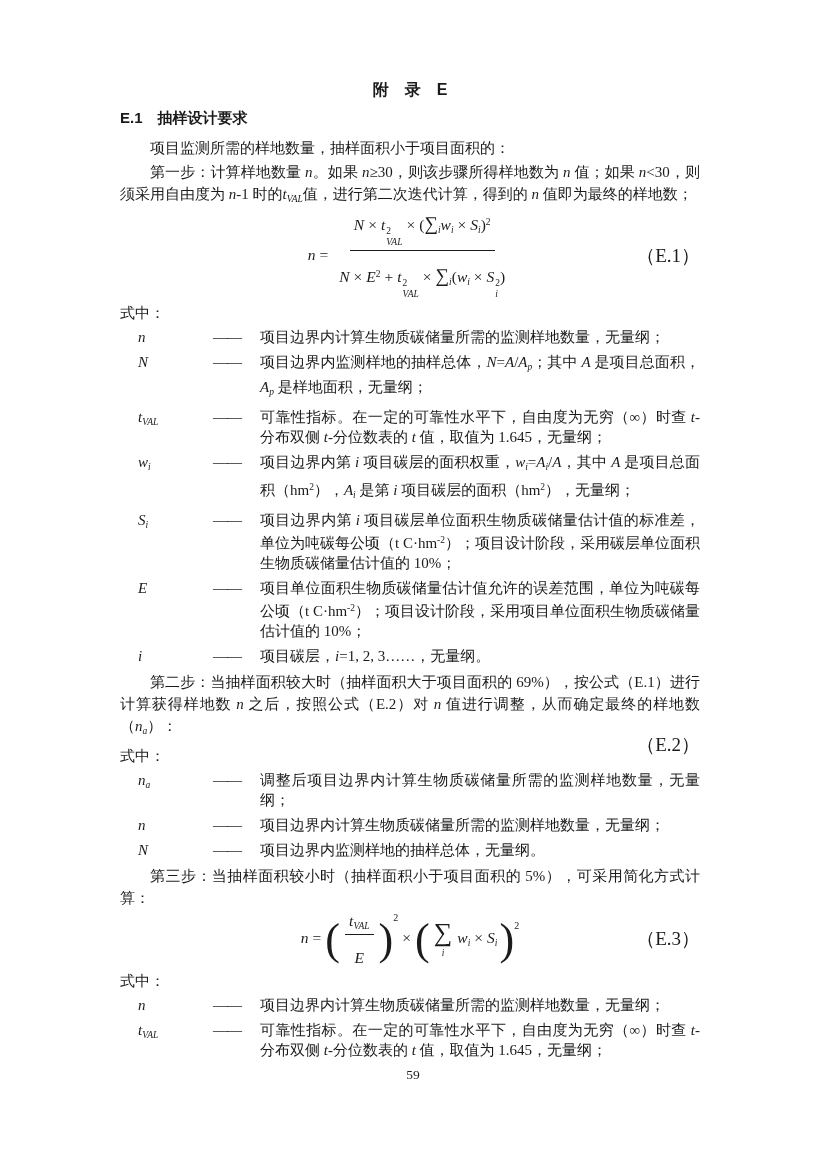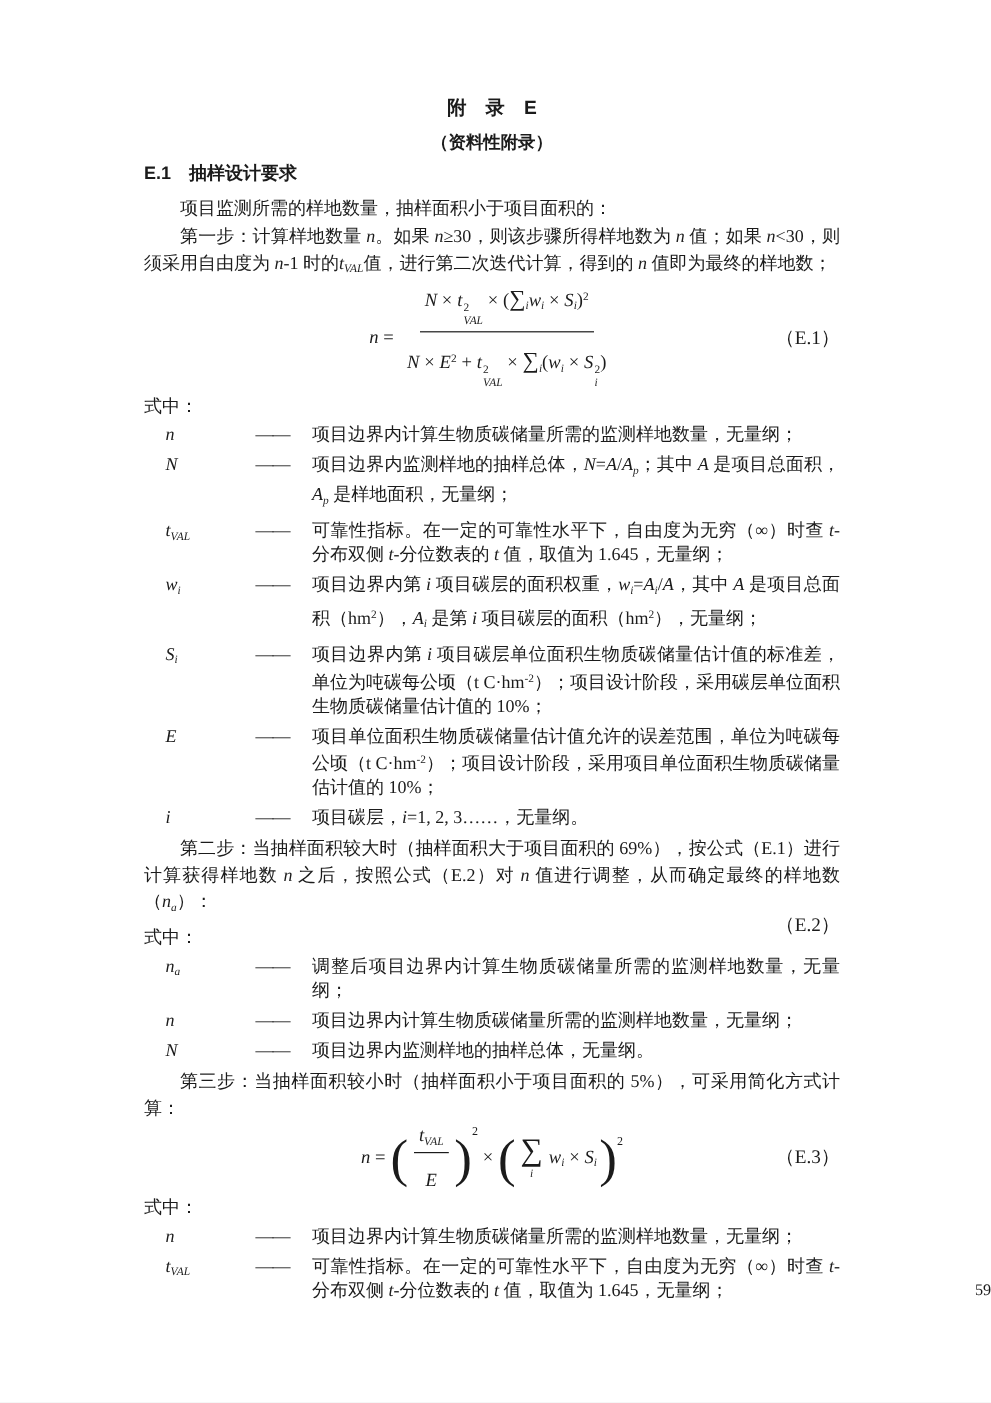--- a/index.html
+++ b/index.html
@@ -16,27 +16,27 @@
     overflow:hidden;
   }
   .t1 { font-family:"Liberation Sans","DejaVu Sans",sans-serif; font-weight:bold; font-size:16px; text-align:center; margin-bottom:8px; }
   .t2 { font-family:"Liberation Sans","DejaVu Sans",sans-serif; font-weight:bold; font-size:14.5px; text-align:center; margin-bottom:7px; }
   .t3 { font-family:"Liberation Sans","DejaVu Sans",sans-serif; font-weight:bold; font-size:15.5px; text-align:center; margin-bottom:14px; }
   .sec-h { font-family:"Liberation Sans","DejaVu Sans",sans-serif; font-weight:bold; font-size:15px; margin-bottom:9px; }
   .para { line-height:22px; text-align:justify; text-indent:2em; margin:0 0 2px 0; }
   .where { text-indent:0; margin:0 0 3px 0; }
   .formula-row { position:relative; text-align:center; margin:3px 0; }
   .formula { display:inline-block; font-size:15.5px; }
-  .formula-label { position:absolute; right:0; top:50%; transform:translateY(-50%); font-size:16px; }
+  .formula-label { position:absolute; right:0; top:50%; transform:translateY(-50%); font-size:19px; }
   .def-list { margin-bottom:3px; }
   .def-row { display:flex; line-height:20px; margin-bottom:5px; padding-left:18px; }
   .def-sym { width:75px; flex:none; font-style:normal; }
   .def-dash { width:47px; flex:none; letter-spacing:-1px; }
   .def-desc { flex:1; text-align:justify; }
-  .page-num { position:absolute; left:0; right:0; bottom:86px; text-align:right; font-size:13.5px; }
+  .page-num { position:absolute; left:0; right:0; bottom:86px; text-align:center; font-size:13.5px; }
   
   .mv { font-style:italic; }
   .mt { font-style:normal; }
   .mo { margin:0 4px; font-style:normal; }
   .msup, .msup-solo { font-size:9.5px; vertical-align:0.55em; font-style:normal; }
   .msub { font-size:9.5px; vertical-align:-0.3em; font-style:italic; letter-spacing:0; }
   .msupsub { display:inline-flex; flex-direction:column; align-items:flex-start; font-size:9.5px; line-height:1.1; vertical-align:-0.45em; margin-left:1px; }
   .mss-sup { font-style:normal; }
   .mss-sub { font-style:italic; }
   .mfrac { display:inline-flex; flex-direction:column; align-items:center; vertical-align:middle; margin:0 3px; text-align:center;gap:11px; }
@@ -50,21 +50,20 @@
   .msigma-big { font-size:26px; font-style:normal; }
   .msumidx { font-size:9.5px; font-style:italic; margin-top:3px; }
   .msigma-inline { font-size:19px; font-style:normal; }
   .mbase { white-space:nowrap; }
 </style>
 </head>
 <body>
 
 <div class="page">
   <div class="t1">附　录　E</div>
-  <div class="t2">（资料性附录）</div>
 
   <div class="sec-h">E.1　抽样设计要求</div>
 
   <p class="para">项目监测所需的样地数量，抽样面积小于项目面积的：</p>
   <p class="para"><span class="mt">第一步：计算样地数量 </span><span class="mv">n</span><span class="mt">。如果 </span><span class="mv">n</span><span class="mt">≥30，则该步骤所得样地数为 </span><span class="mv">n</span><span class="mt"> 值；如果 </span><span class="mv">n</span><span class="mt">&lt;30，则须采用自由度为 </span><span class="mv">n</span><span class="mt">-1 时的</span><span class="mbase"><span class="mv">t</span><span class="msub">VAL</span></span><span class="mt">值，进行第二次迭代计算，得到的 </span><span class="mv">n</span><span class="mt"> 值即为最终的样地数；</span></p>
 
   <div class="formula-row">
     <span class="formula"><span class="mv">n</span><span class="mo">=</span><span class="mfrac">
           <span class="mnum"><span class="mv">N</span><span class="mo">×</span><span class="mbase"><span class="mv">t</span><span class="msupsub">
                 <span class="mss-sup">2</span>

